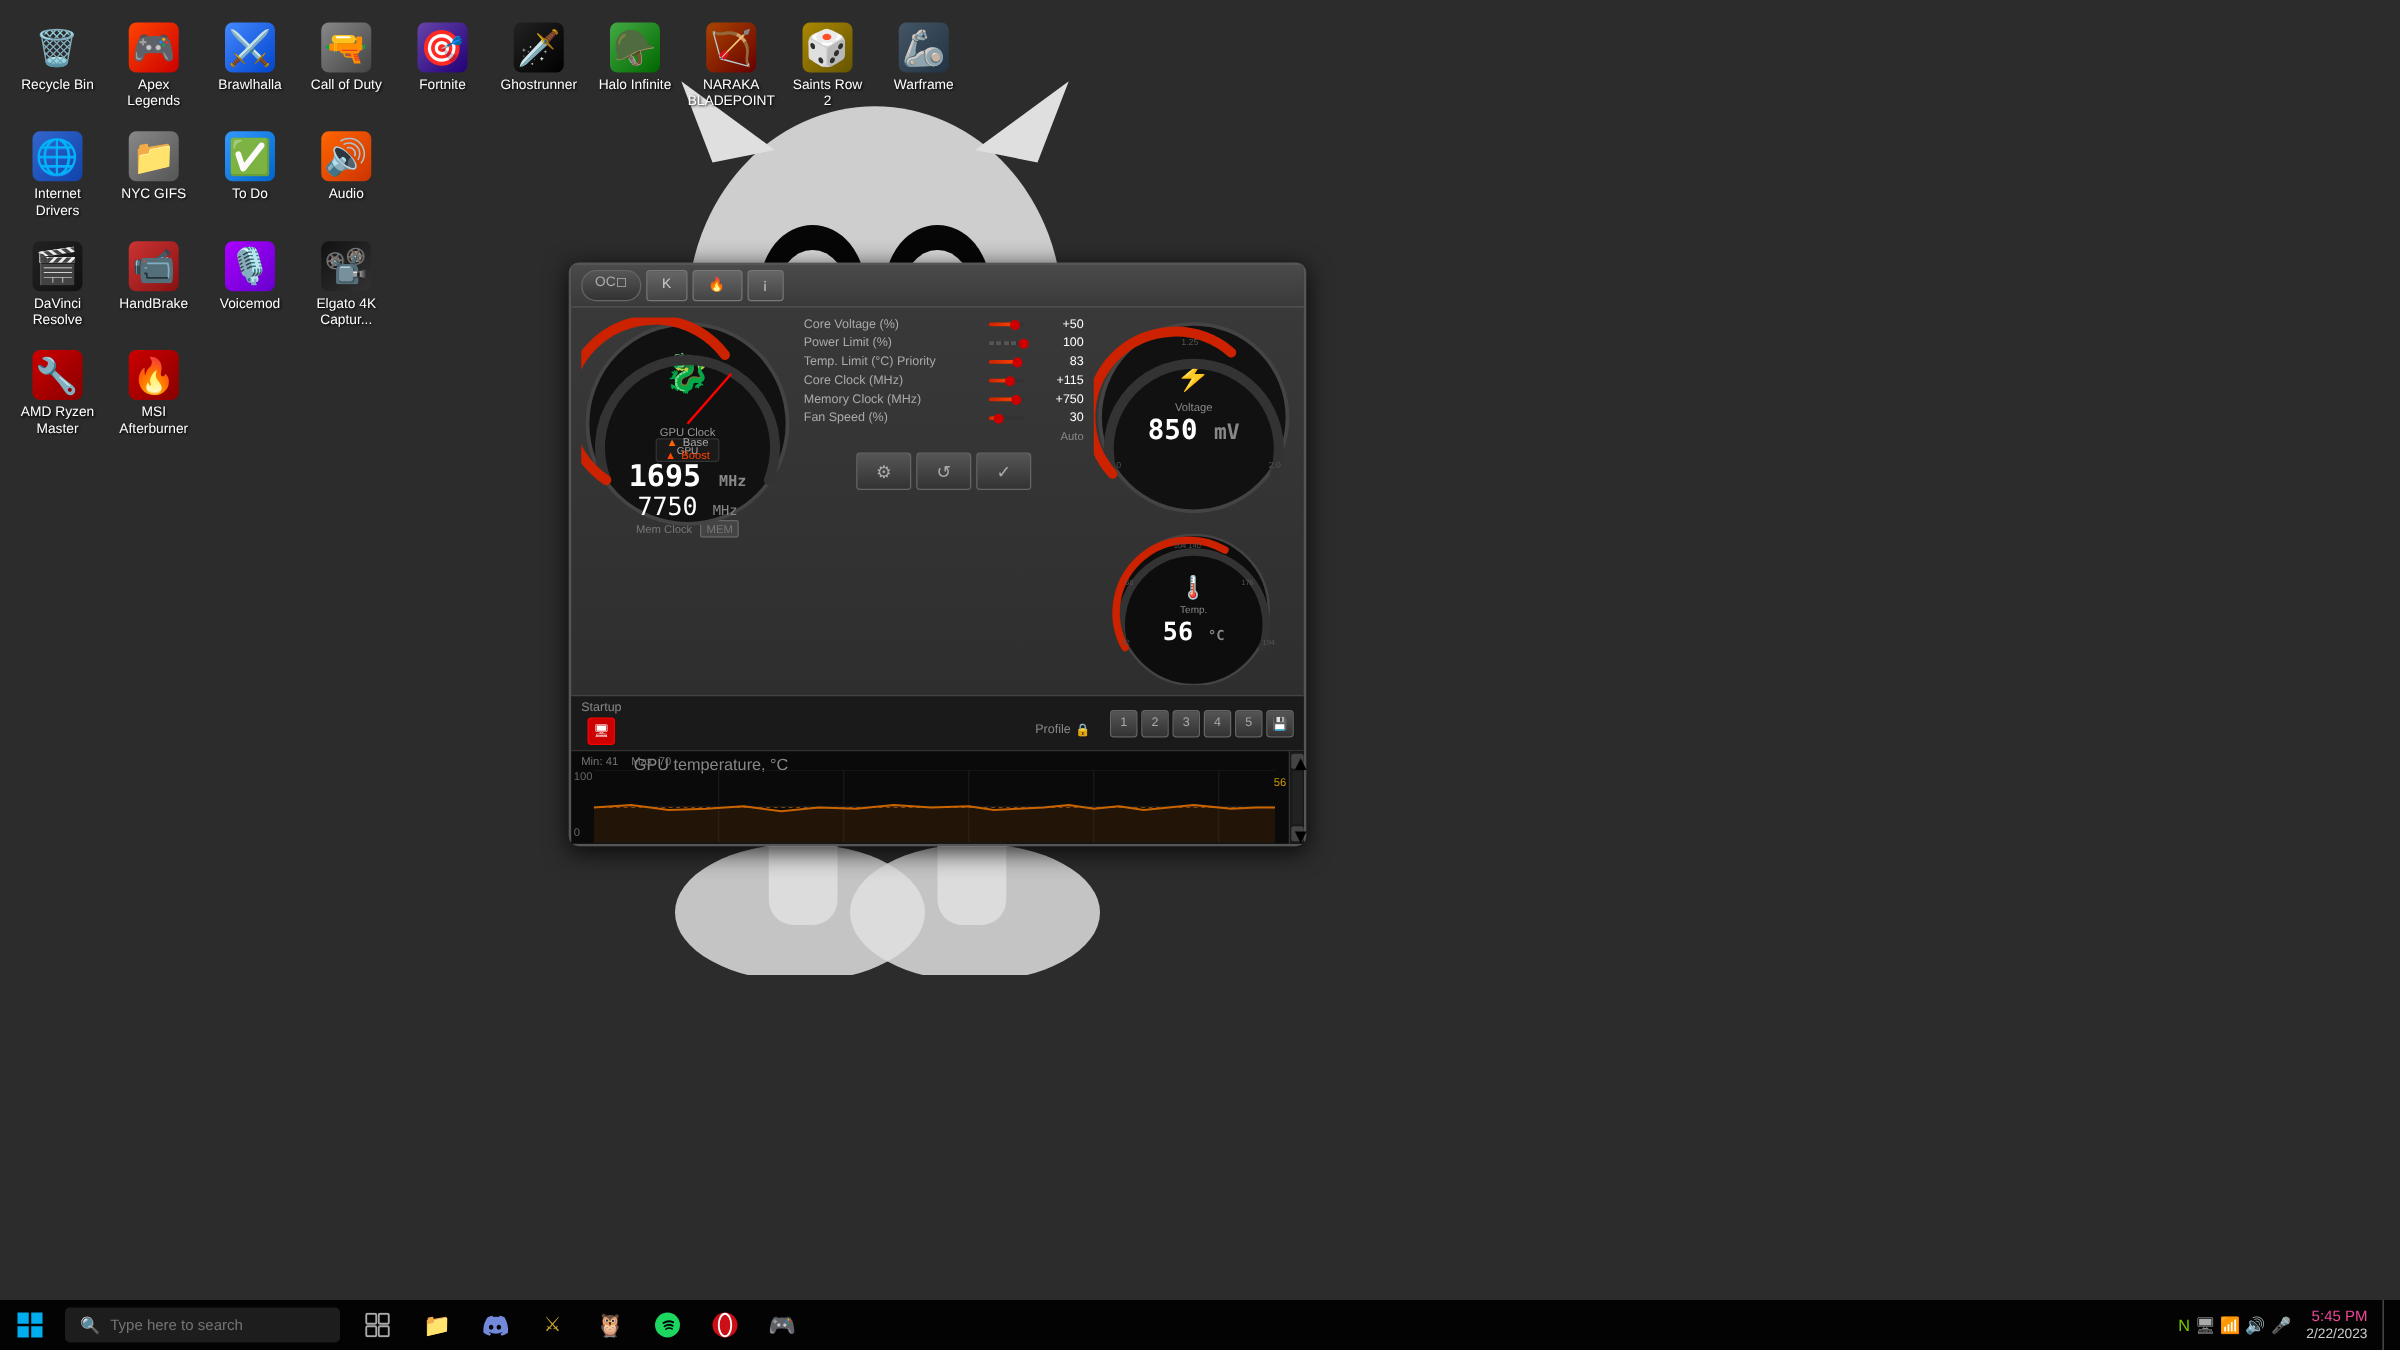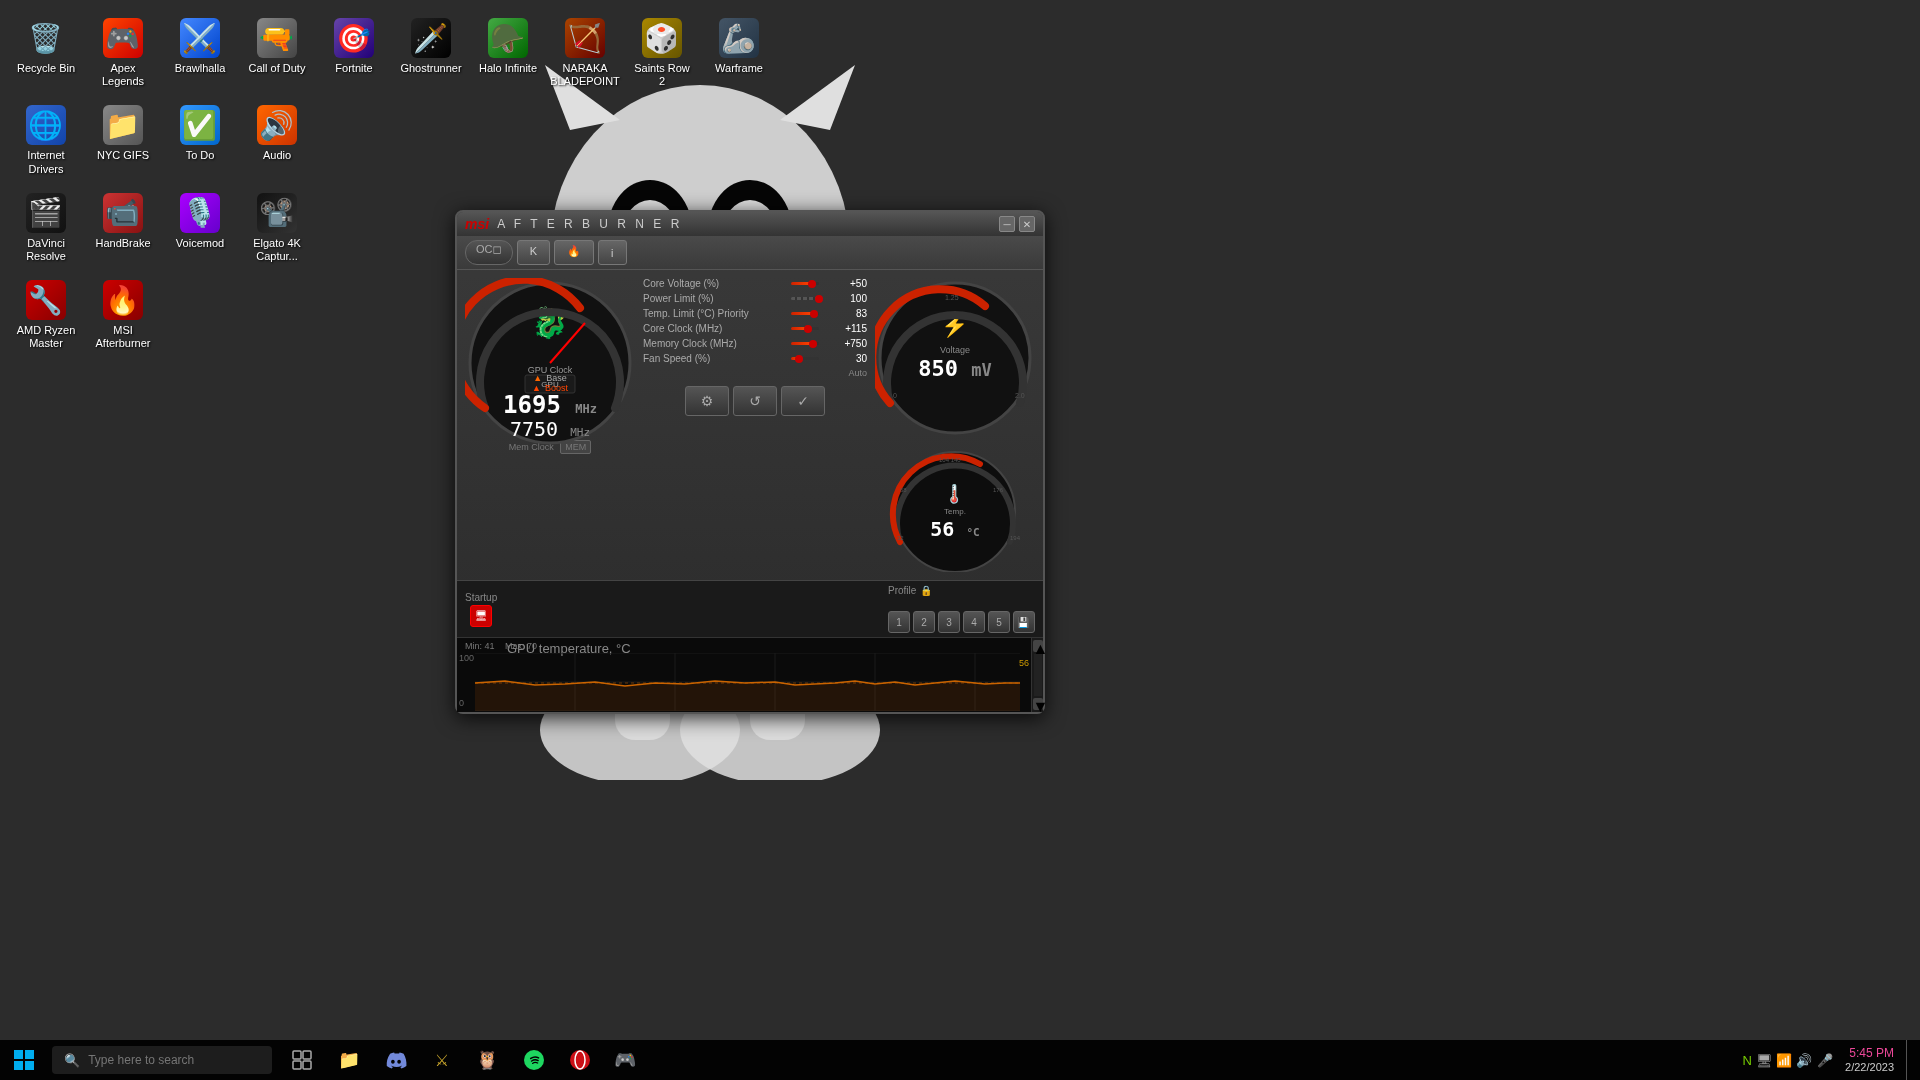--- a/index.html
+++ b/index.html
@@ -513,30 +513,20 @@
       </div>
       <div class="desktop-icon">
         <div class="icon-img icon-msiab">🔥</div>
         <span class="icon-label">MSI Afterburner</span>
       </div>
     </div>
   </div>
 
   <div class="afterburner-window">
 
-    <div class="ab-titlebar">
-      <div style="display:flex;align-items:center;gap:8px;">
-        <span class="ab-msi-logo">msi</span>
-        <span class="ab-title">A F T E R B U R N E R</span>
-      </div>
-      <div class="ab-controls">
-        <div class="ab-btn">─</div>
-        <div class="ab-btn">✕</div>
-      </div>
-    </div>
 
     <div class="ab-toolbar">
       <div class="ocscanner-btn">
         <span>OC◻</span>
       </div>
       <div class="ab-tool-btn">K</div>
       <div class="ab-tool-btn">🔥</div>
       <div class="ab-tool-btn">ℹ</div>
     </div>
 
@@ -707,21 +697,21 @@
     <div style="background:#1a1a1a;padding:4px 8px;border-top:1px solid #444;display:flex;justify-content:space-between;align-items:center;">
 
       <div style="display:flex;flex-direction:column;align-items:center;gap:2px;">
         <span style="font-size:10px;color:#888;">Startup</span>
         <div class="startup-icon">
           <span style="color:white;font-size:10px;">🖥</span>
         </div>
       </div>
 
 
-      <div style="display:flex;flex-direction:column;align-items:flex-start;gap:15px;">
+      <div style="display:flex;align-items:flex-end;gap:15px;">
         <div style="display:flex;align-items:center;gap:4px;">
           <span style="font-size:10px;color:#888;">Profile</span>
           <span style="font-size:10px;color:#888;">🔒</span>
         </div>
         <div class="profile-dots">
           <div class="profile-dot">1</div>
           <div class="profile-dot">2</div>
           <div class="profile-dot">3</div>
           <div class="profile-dot">4</div>
           <div class="profile-dot">5</div>

